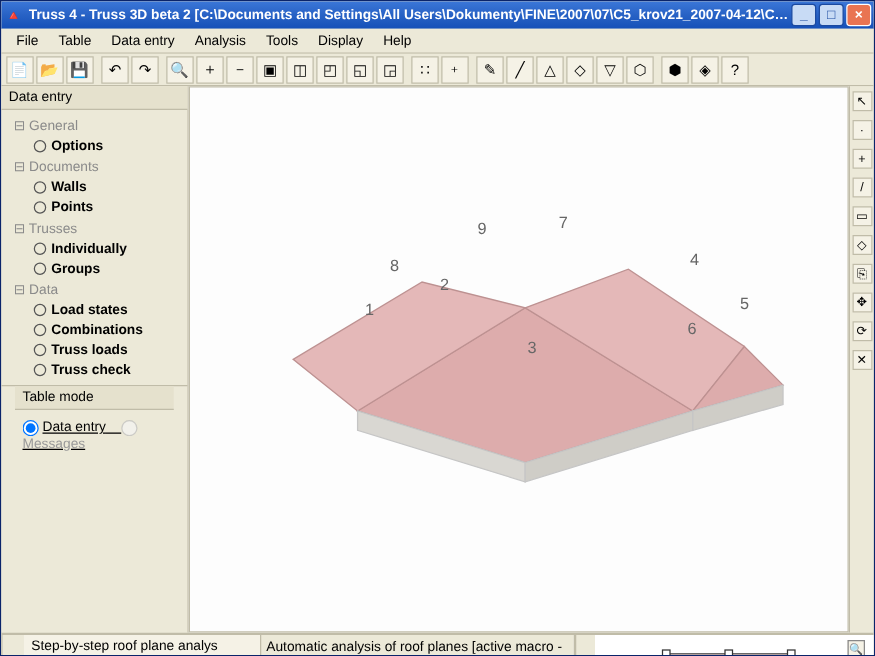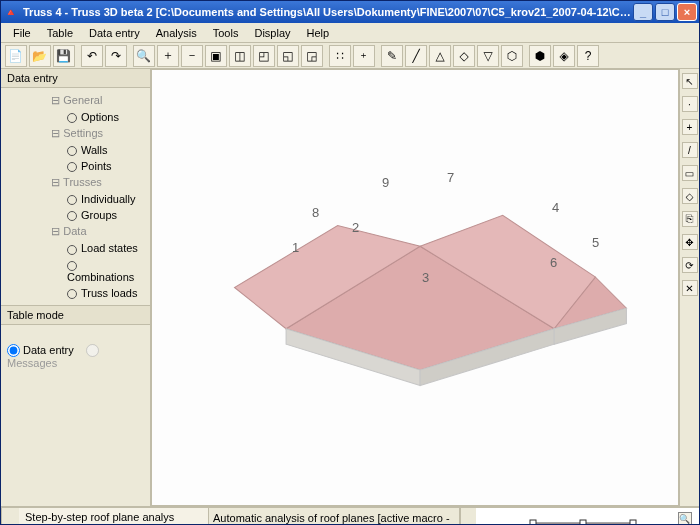--- a/index.html
+++ b/index.html
@@ -11,28 +11,28 @@
 .titlebar .winbtn{width:20px;height:18px;background:#c8dbf5;border:1px solid #1b4aa0;border-radius:3px;display:flex;align-items:center;justify-content:center;color:#1b4aa0;font-weight:bold;}
 .titlebar .winbtn.close{background:#e97452;color:#fff;border-color:#fff;}
 .menubar{height:20px;background:#ece9d8;display:flex;align-items:center;padding:0 4px;gap:0;border-bottom:1px solid #c0bca8;}
 .menubar span{padding:2px 8px;}
 .toolbar{height:26px;background:#ece9d8;display:flex;align-items:center;padding:2px 4px;gap:2px;border-bottom:1px solid #c0bca8;}
 .tbtn{width:22px;height:22px;border:1px solid #c0bca8;background:#f5f2e6;display:flex;align-items:center;justify-content:center;font-size:12px;}
 .tbtn.sep{width:2px;border:none;background:transparent;}
 .main{display:flex;height:calc(525px - 22px - 20px - 26px - 18px - 2px);}
 .left{width:150px;background:#ece9d8;border-right:1px solid #c0bca8;display:flex;flex-direction:column;}
 .panelhdr{background:#e5e1cd;border-bottom:1px solid #c0bca8;padding:3px 6px;font-weight:normal;}
-.tree{padding:4px 6px;margin-left:40px;}
+.tree{padding:4px 6px;}
 .tnode{padding:2px 0 2px 4px;}
 .tnode.cat{color:#8a8a8a;}
-.tnode.item{padding-left:20px;}
+.tnode.item{padding-left:20px;font-weight:bold;}
 .radio{display:inline-block;width:10px;height:10px;border:1px solid #555;border-radius:50%;margin-right:4px;vertical-align:middle;position:relative;}
 .radio.sel::after{content:"";position:absolute;width:4px;height:4px;background:#000;border-radius:50%;top:2px;left:2px;}
-.tablemode{border-top:1px solid #c0bca8;padding:4px 6px;}
-.tablemode .row{margin-top:19px;}
+.tablemode{border-top:1px solid #c0bca8;padding:4px 17px;}
+.tablemode .row{margin-top:8px;text-decoration:underline;}
 .tablemode input[type=radio]{vertical-align:middle;margin-right:3px;}
 .viewport{flex:1;background:#fdfdfd;position:relative;border:1px solid #c0bca8;}
 .vpright{width:20px;background:#ece9d8;border-left:1px solid #c0bca8;display:flex;flex-direction:column;align-items:center;padding-top:4px;gap:7px;}
 .vpright .vb{width:16px;height:16px;border:1px solid #c0bca8;display:flex;align-items:center;justify-content:center;font-size:10px;background:#f5f2e6;}
 .bottom{height:200px;border-top:2px solid #c0bca8;display:flex;background:#ece9d8;}
 .vtab{width:18px;background:#ece9d8;border-right:1px solid #c0bca8;writing-mode:vertical-rl;text-align:center;padding:4px 0;transform:rotate(180deg);font-size:10px;}
 .bheader{padding:3px 6px;background:#f5f2e6;border-bottom:1px solid #c0bca8;}
 .stepbox{width:190px;border-right:1px solid #c0bca8;padding:4px;}
 .macropane{flex:1;display:flex;flex-direction:column;padding:4px;}
 .expbtn{width:14px;height:14px;border:1px solid #888;display:inline-flex;align-items:center;justify-content:center;font-size:9px;margin-right:3px;background:#f5f2e6;}
@@ -94,30 +94,31 @@
   <div class="tbtn">◈</div>
   <div class="tbtn">?</div>
 </div>
 
 <div class="main">
   <div class="left">
     <div class="panelhdr">Data entry</div>
     <div class="tree" id="tree">
         <div class="tnode cat">⊟ General</div>
         <div class="tnode item"><span class="radio"></span>Options</div>
-        <div class="tnode cat">⊟ Settings</div>
+        <div class="tnode cat">⊟ Documents</div>
         <div class="tnode item"><span class="radio"></span>Walls</div>
         <div class="tnode item"><span class="radio"></span>Points</div>
         <div class="tnode cat">⊟ Trusses</div>
         <div class="tnode item"><span class="radio"></span>Individually</div>
         <div class="tnode item"><span class="radio"></span>Groups</div>
         <div class="tnode cat">⊟ Data</div>
         <div class="tnode item"><span class="radio"></span>Load states</div>
         <div class="tnode item"><span class="radio"></span>Combinations</div>
         <div class="tnode item"><span class="radio"></span>Truss loads</div>
+        <div class="tnode item"><span class="radio"></span>Truss check</div>
       </div>
     <div class="tablemode">
       <div class="panelhdr" style="margin:-4px -6px 4px -6px">Table mode</div>
       <div class="row">
         <label><input type="radio" checked="" style=""><span>Data entry</span></label>
         &nbsp;&nbsp;
         <label style="color:#999"><input type="radio" disabled="" style=""><span>Messages</span></label>
       </div>
     </div>
   </div>

